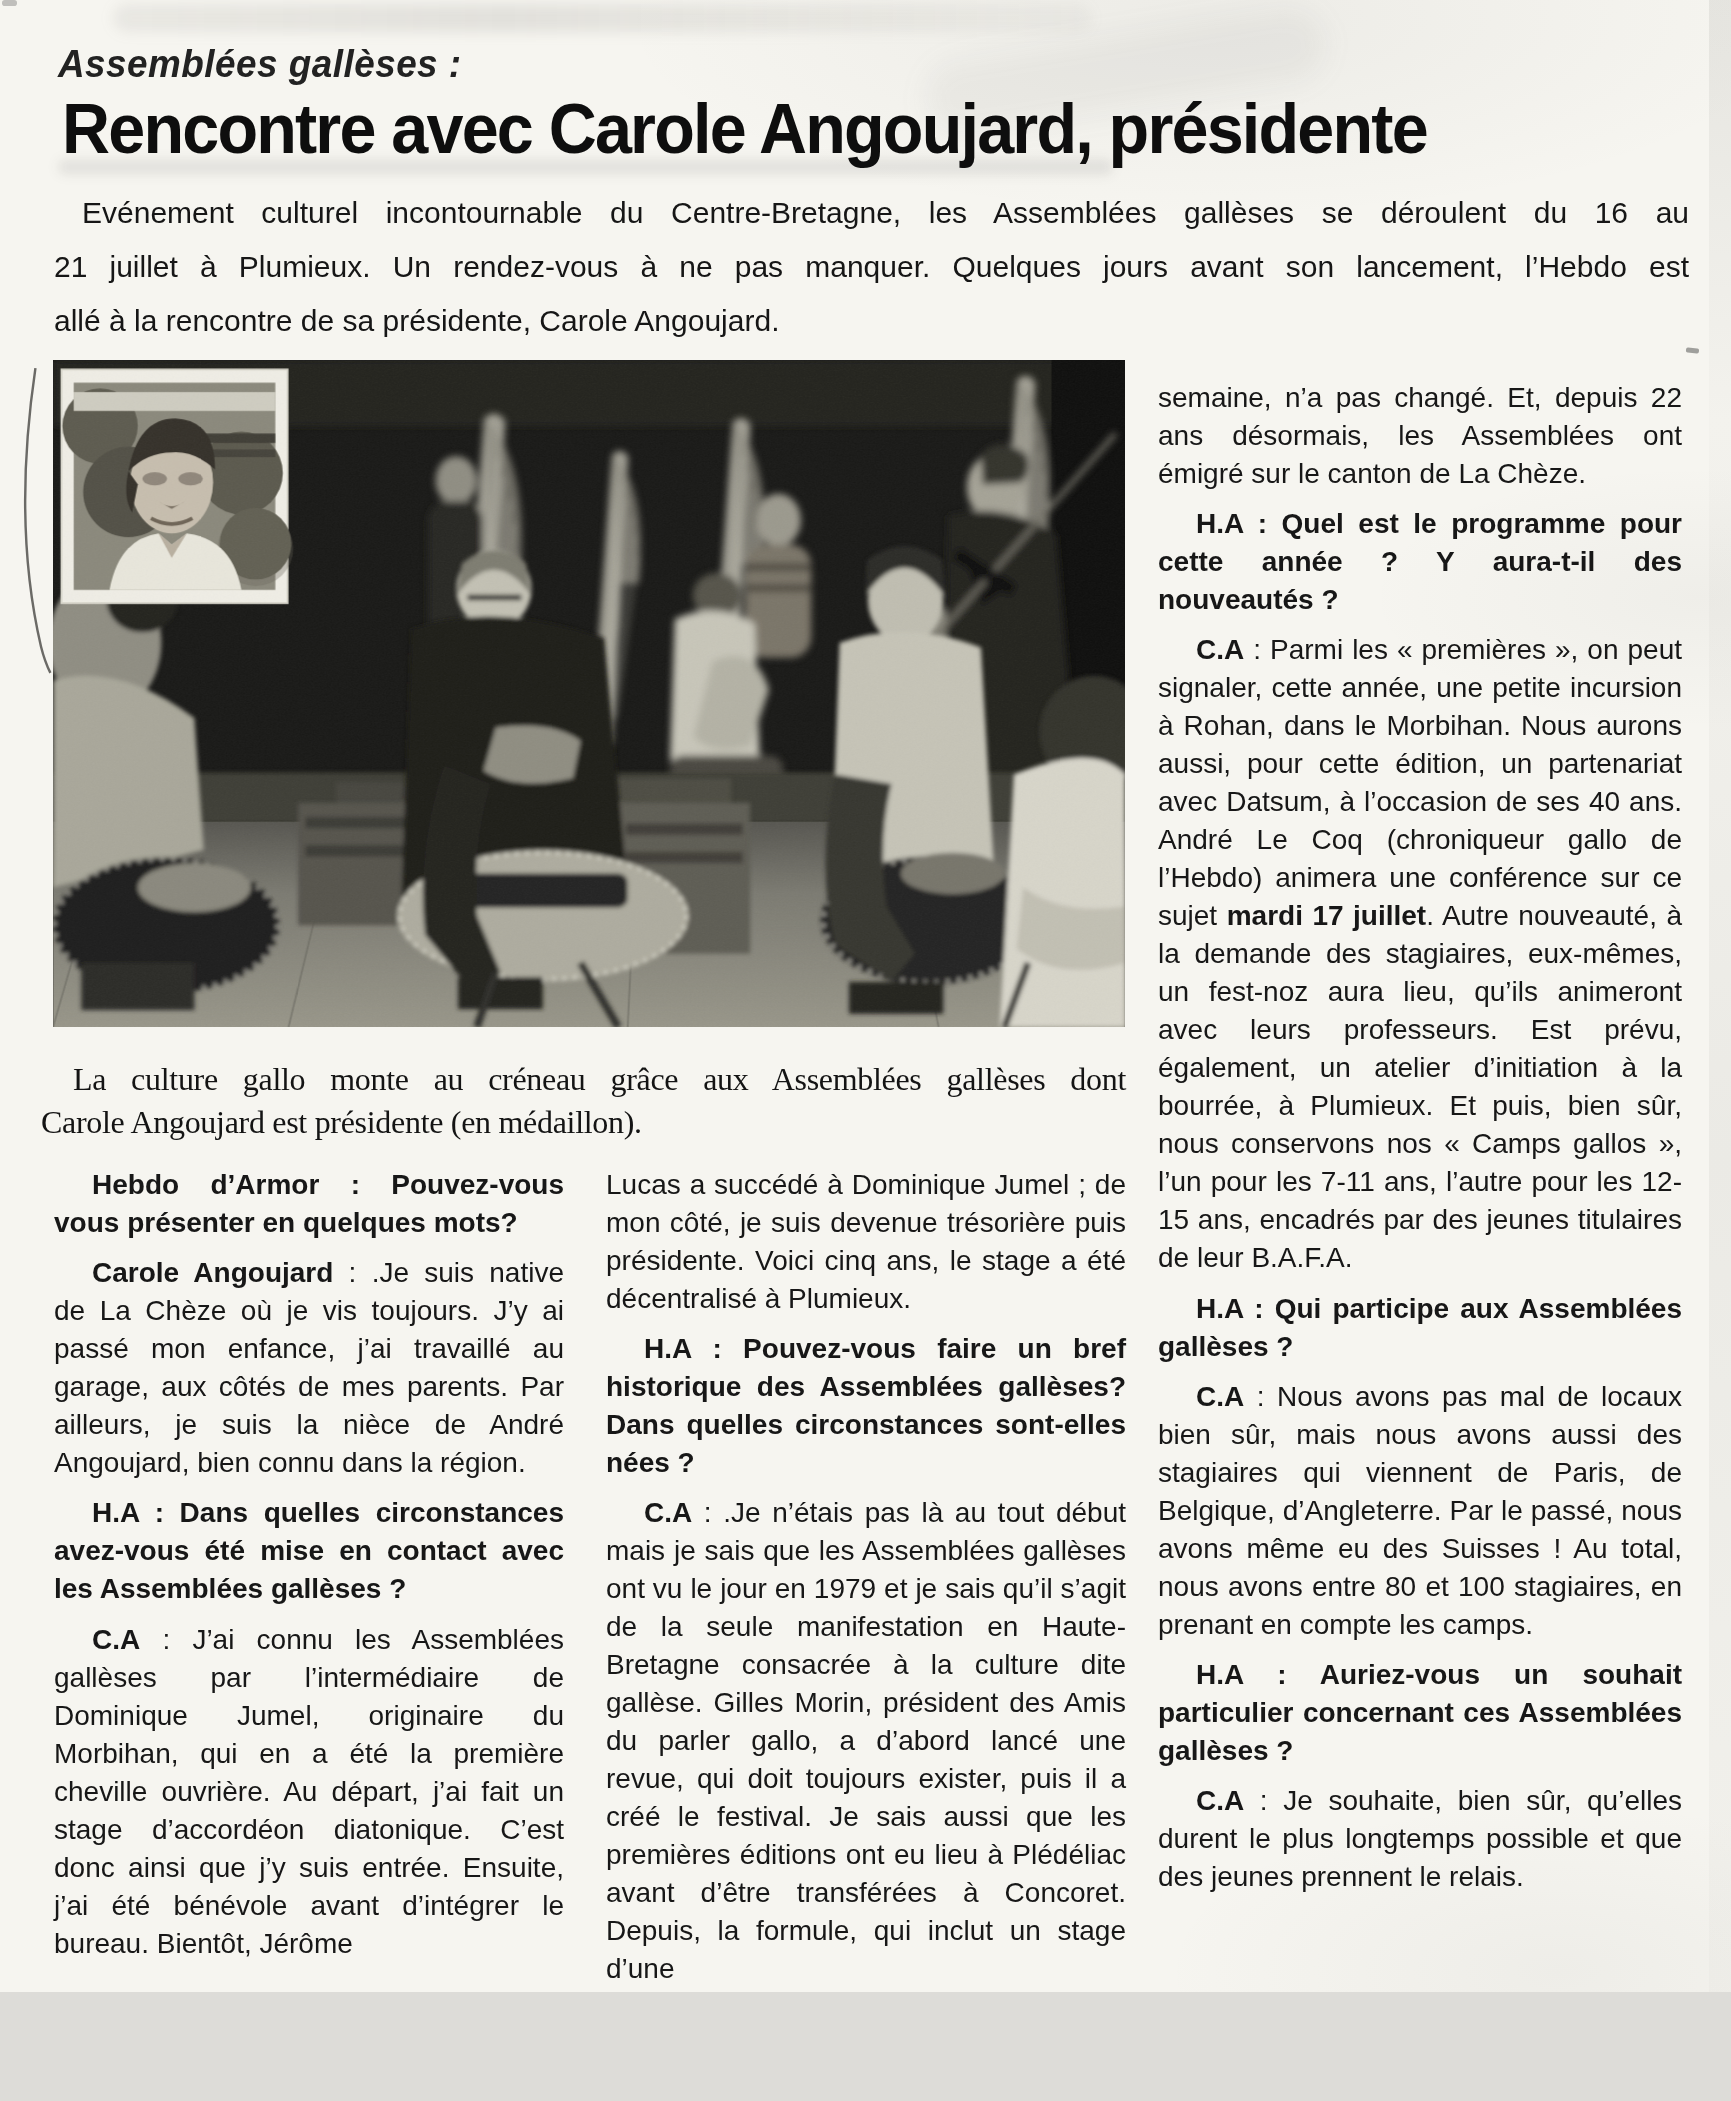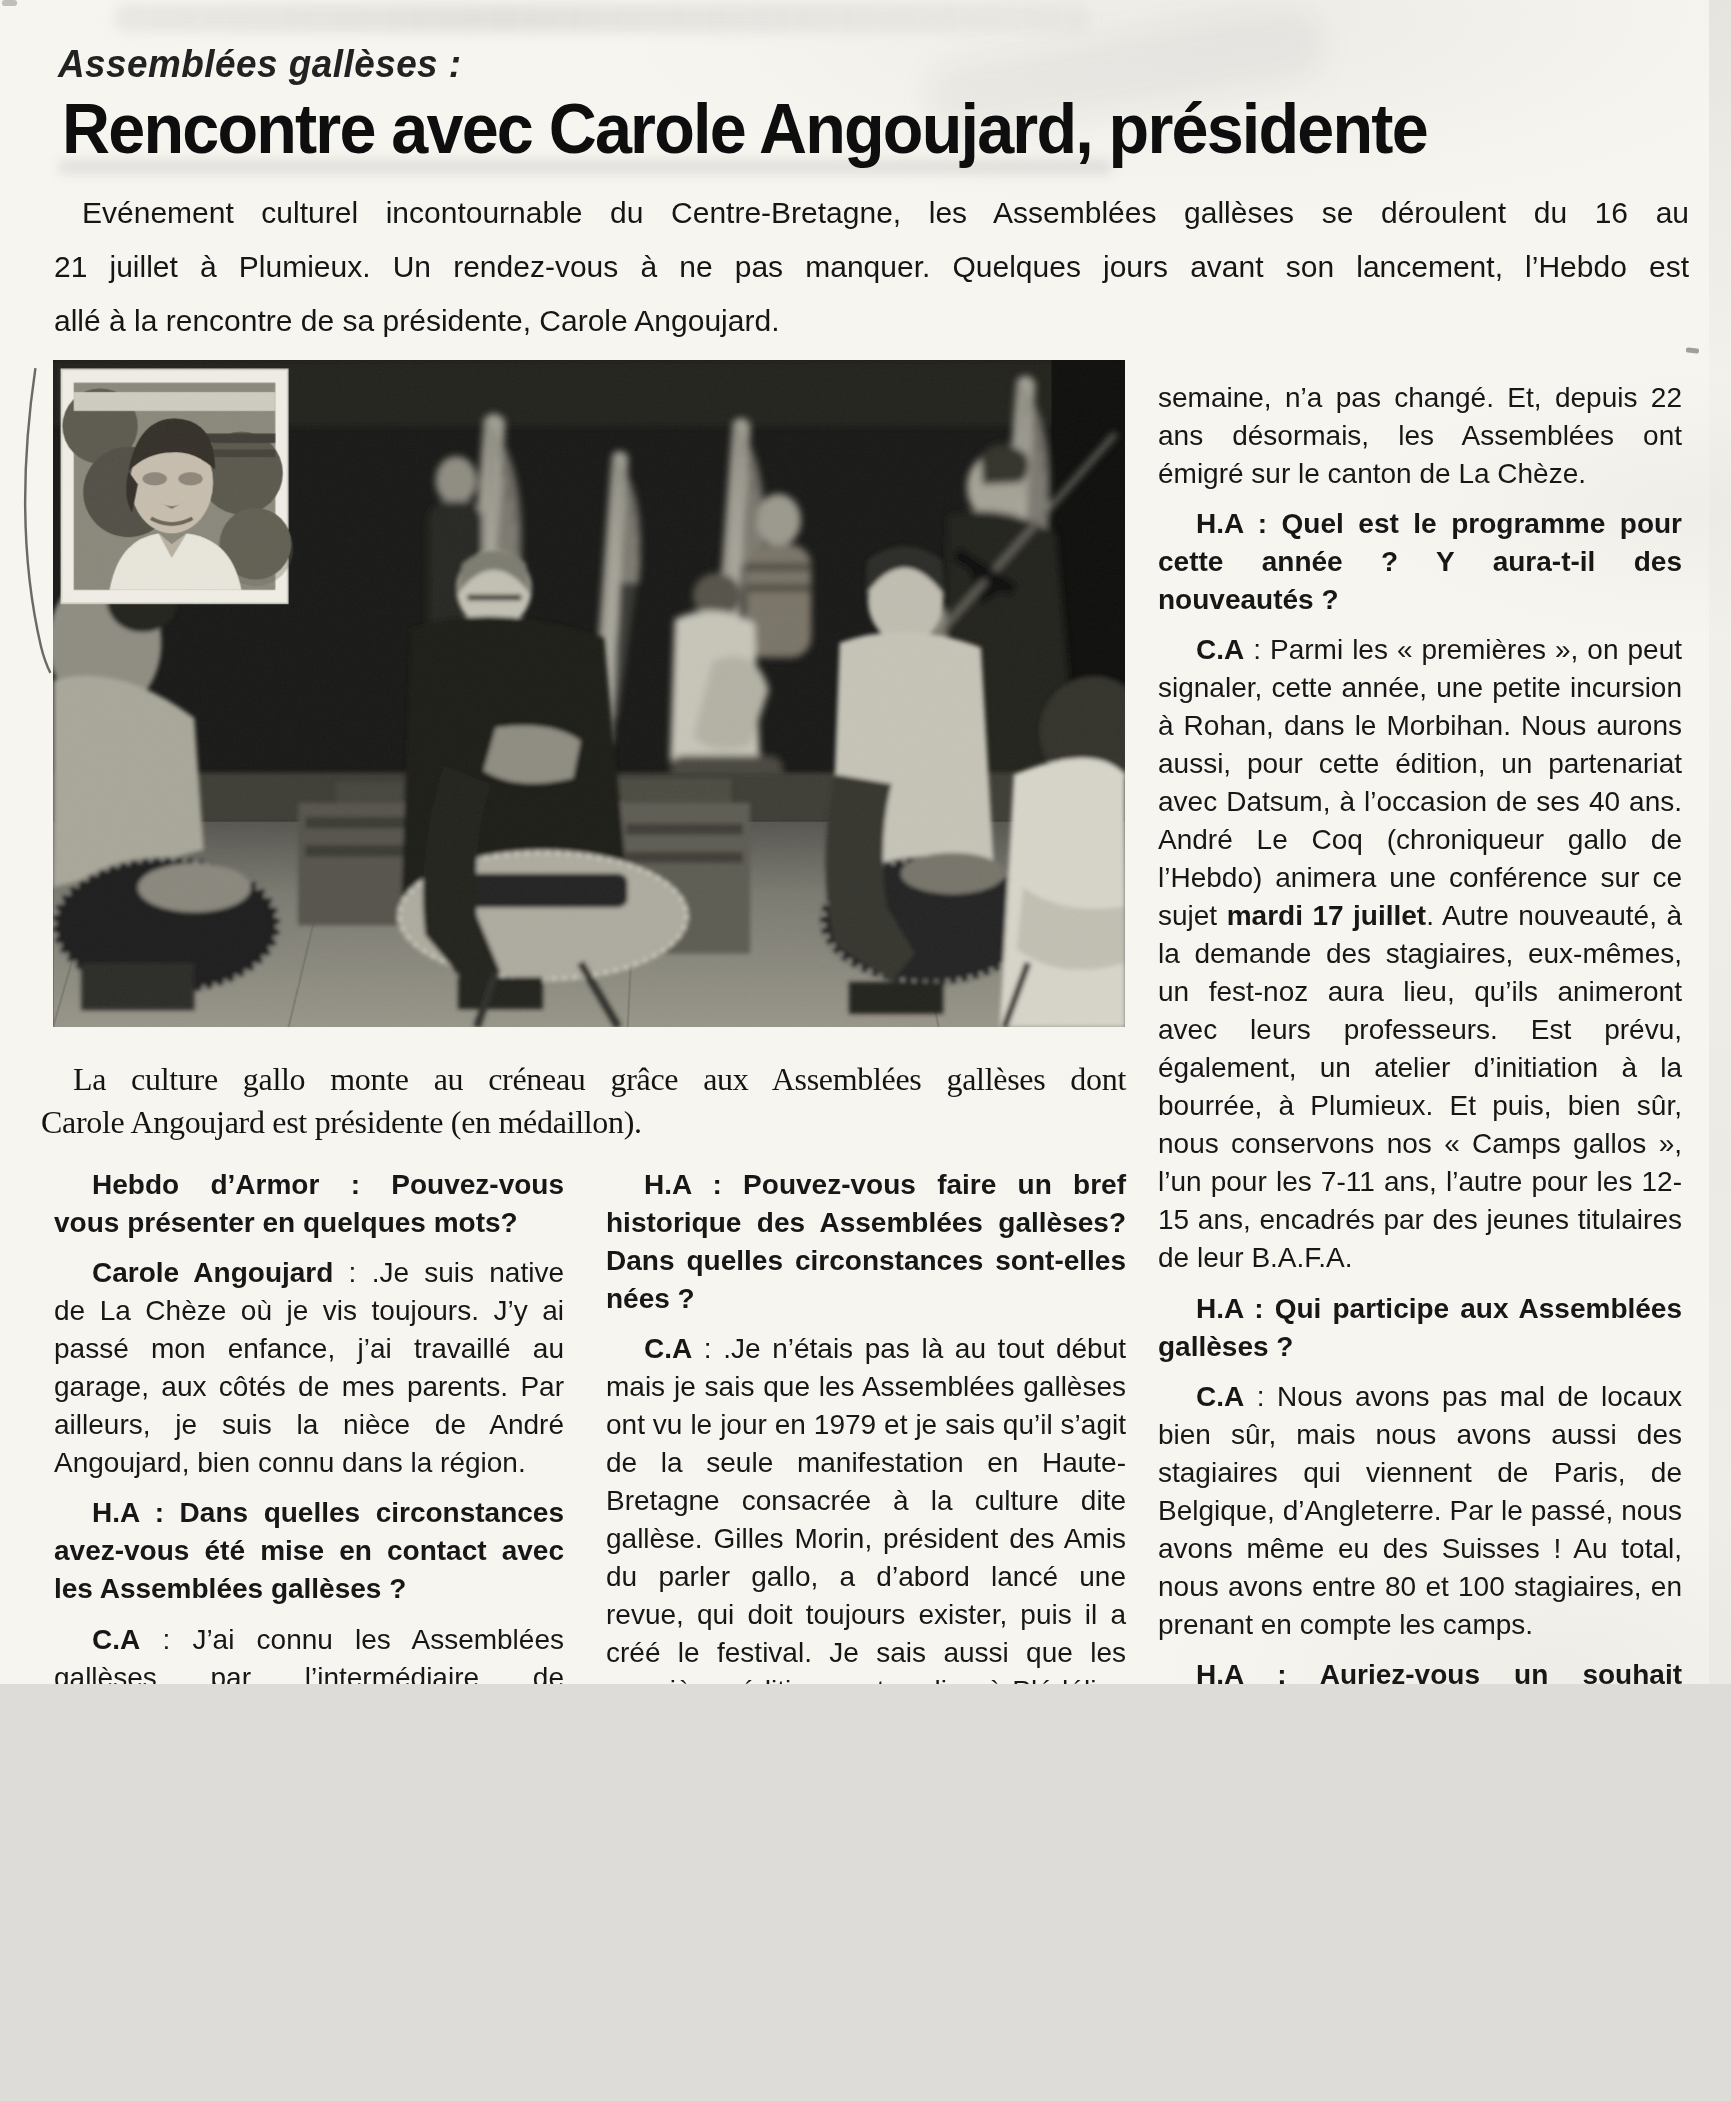--- a/index.html
+++ b/index.html
@@ -1,18 +1,18 @@
 <!DOCTYPE html>
 <html lang="fr" style="font-size:15px"><head>
 <meta charset="utf-8">
 <style>
   html,body{margin:0;padding:0;background:#dddcd8;}
   .page{
     position:relative;
-    width:1732px;height:1684px;
+    width:1732px;height:1992px;
     background:
       radial-gradient(847px 282px at 70% 1%, rgba(110,110,105,.07), transparent 70%),
       radial-gradient(471px 188px at 98% 30%, rgba(110,110,105,.05), transparent 70%),
       radial-gradient(565px 245px at 90% 99%, rgba(110,110,105,.06), transparent 70%),
       #f6f5f0;
     overflow:hidden;
     font-family:"Liberation Sans",sans-serif;
     color:#1c1c1c;
   }
   
@@ -251,20 +251,21 @@
     <div class="cap2">Carole Angoujard est présidente (en médaillon).</div>
   </div>
 
   <div class="col col-1">
       <p class="para"><span class="b">Hebdo d’Armor : Pouvez-vous vous présenter en quelques mots?</span></p>
       <p class="para"><span class="b">Carole Angoujard</span><span> : .Je suis native de La Chèze où je vis toujours. J’y ai passé mon enfance, j’ai travaillé au garage, aux côtés de mes parents. Par ailleurs, je suis la nièce de André Angoujard, bien connu dans la région.</span></p>
       <p class="para"><span class="b">H.A : Dans quelles circonstances avez-vous été mise en contact avec les Assemblées gallèses ?</span></p>
       <p class="para"><span class="b">C.A</span><span> : J’ai connu les Assemblées gallèses par l’intermédiaire de Dominique Jumel, originaire du Morbihan, qui en a été la première cheville ouvrière. Au départ, j’ai fait un stage d’accordéon diatonique. C’est donc ainsi que j’y suis entrée. Ensuite, j’ai été bénévole avant d’intégrer le bureau. Bientôt, Jérôme</span></p>
     </div>
   <div class="col col-2">
+      <p class="para noindent"><span>Lucas a succédé à Dominique Jumel ; de mon côté, je suis devenue trésorière puis présidente. Voici cinq ans, le stage a été décentralisé à Plumieux.</span></p>
       <p class="para"><span class="b">H.A : Pouvez-vous faire un bref historique des Assemblées gallèses? Dans quelles circonstances sont-elles nées ?</span></p>
       <p class="para"><span class="b">C.A</span><span> : .Je n’étais pas là au tout début mais je sais que les Assemblées gallèses ont vu le jour en 1979 et je sais qu’il s’agit de la seule manifestation en Haute-Bretagne consacrée à la culture dite gallèse. Gilles Morin, président des Amis du parler gallo, a d’abord lancé une revue, qui doit toujours exister, puis il a créé le festival. Je sais aussi que les premières éditions ont eu lieu à Plédéliac avant d’être transférées à Concoret. Depuis, la formule, qui inclut un stage d’une</span></p>
     </div>
   <div class="col col-3">
       <p class="para noindent"><span>semaine, n’a pas changé. Et, depuis 22 ans désormais, les Assemblées ont émigré sur le canton de La Chèze.</span></p>
       <p class="para"><span class="b">H.A : Quel est le programme pour cette année ? Y aura-t-il des nouveautés ?</span></p>
       <p class="para"><span class="b">C.A</span><span> : Parmi les « premières », on peut signaler, cette année, une petite incursion à Rohan, dans le Morbihan. Nous aurons aussi, pour cette édition, un partenariat avec Datsum, à l’occasion de ses 40 ans. André Le Coq (chroniqueur gallo de l’Hebdo) animera une conférence sur ce sujet </span><span class="b">mardi 17 juillet</span><span>. Autre nouveauté, à la demande des stagiaires, eux-mêmes, un fest-noz aura lieu, qu’ils animeront avec leurs professeurs. Est prévu, également, un atelier d’initiation à la bourrée, à Plumieux. Et puis, bien sûr, nous conservons nos « Camps gallos », l’un pour les 7-11 ans, l’autre pour les 12-15 ans, encadrés par des jeunes titulaires de leur B.A.F.A.</span></p>
       <p class="para"><span class="b">H.A : Qui participe aux Assemblées gallèses ?</span></p>
       <p class="para"><span class="b">C.A</span><span> : Nous avons pas mal de locaux bien sûr, mais nous avons aussi des stagiaires qui viennent de Paris, de Belgique, d’Angleterre. Par le passé, nous avons même eu des Suisses ! Au total, nous avons entre 80 et 100 stagiaires, en prenant en compte les camps.</span></p>
       <p class="para"><span class="b">H.A : Auriez-vous un souhait particulier concernant ces Assemblées gallèses ?</span></p>

